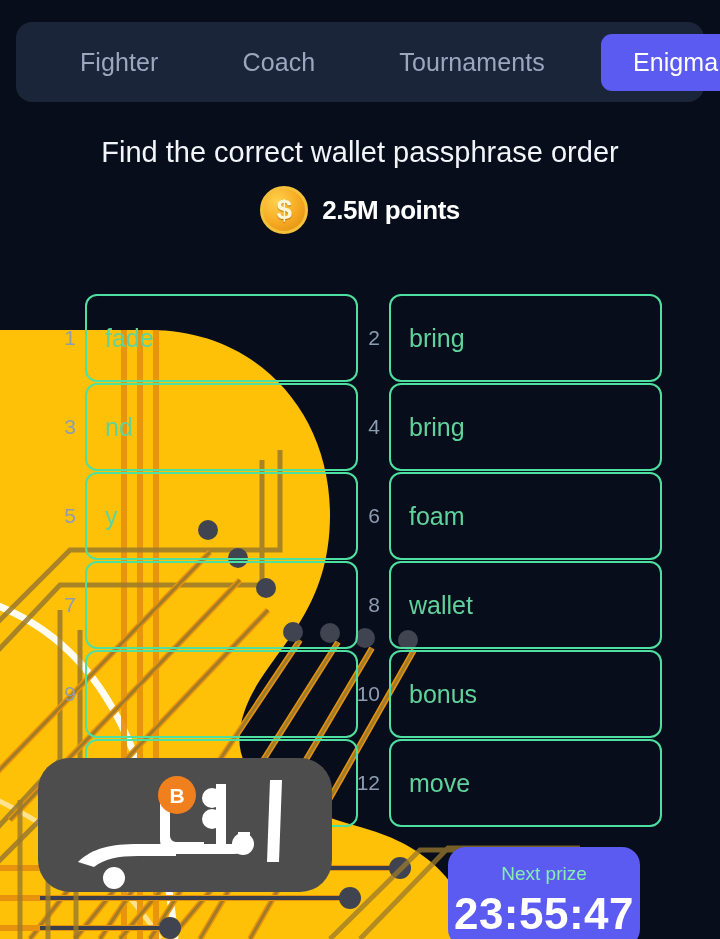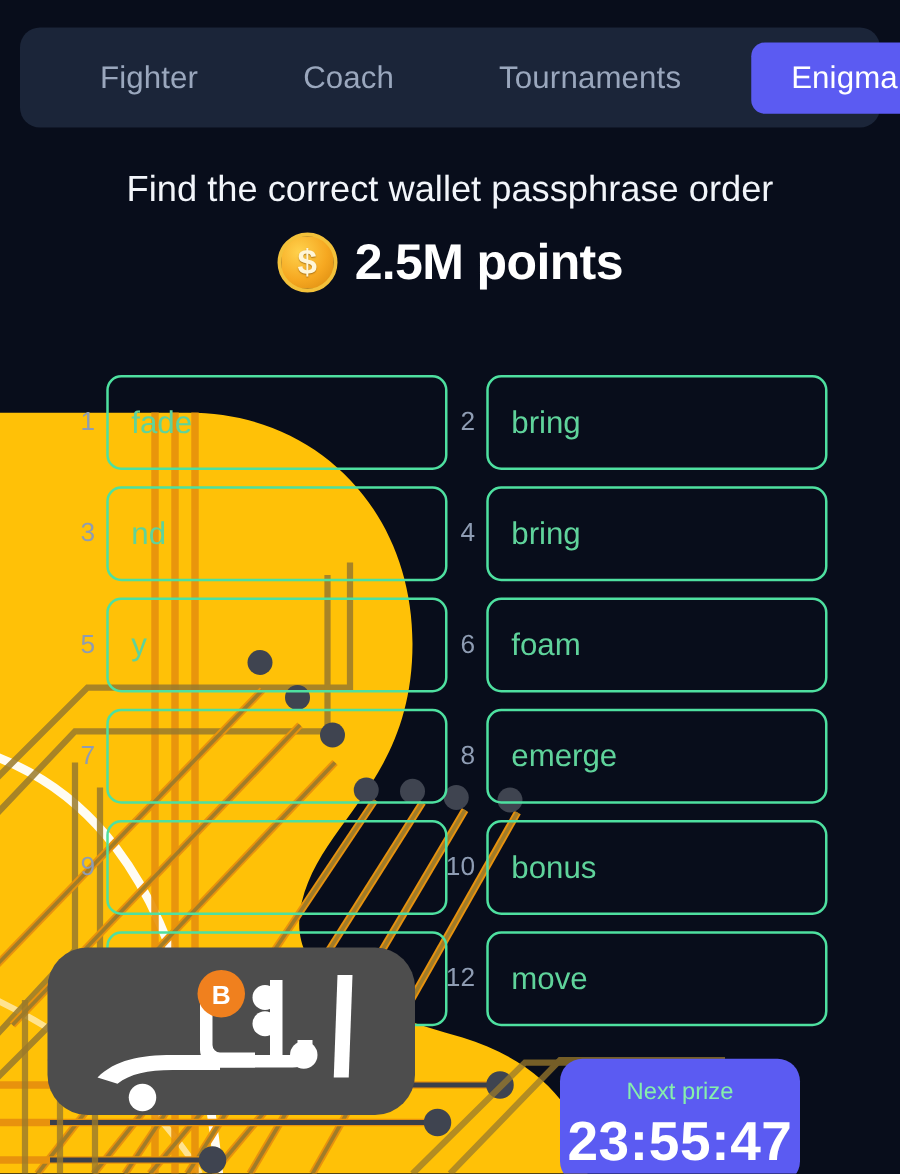--- a/index.html
+++ b/index.html
@@ -68,21 +68,21 @@
     background: radial-gradient(circle at 34% 30%, #ffd24d 0%, #f6a821 55%, #d8870d 100%);
     border: 3px solid #f3c13a;
     display: flex; align-items: center; justify-content: center;
     color: #fff6d8;
     font-size: 28px; font-weight: bold;
     text-shadow: 0 1px 1px rgba(120,70,0,.6);
     line-height: 1;
   }
   .points-text {
     color: #ffffff;
-    font-size: 40px;
+    font-size: 26px;
     font-weight: bold;
     letter-spacing: -.5px;
   }
 
   
   .art { position: absolute; left: 0; top: 330px; width: 720px; height: 609px; z-index: 5; pointer-events: none; }
 
   
   .grid {
     position: absolute;
@@ -107,21 +107,21 @@
   .cell-num {
     width: 28px;
     flex: 0 0 28px;
     text-align: right;
     color: #8e9cb3;
     font-size: 21px;
     margin-right: 9px;
   }
   .cell-box {
     flex: 1 1 auto;
-    height: 76px;
+    height: 88px;
     border: 2px solid #4ee0a0;
     border-radius: 12px;
     display: flex;
     align-items: center;
     padding-left: 18px;
     background: transparent;
   }
   .cell-word {
     color: #5fd39b;
     font-size: 25px;
@@ -360,21 +360,21 @@
       </div>
       <div class="cell">
         <div class="cell-num">6</div>
         <div class="cell-box">
           <span class="cell-word">foam</span>
         </div>
       </div>
       <div class="cell">
         <div class="cell-num">8</div>
         <div class="cell-box">
-          <span class="cell-word">emerge</span>
+          <span class="cell-word">wallet</span>
         </div>
       </div>
       <div class="cell">
         <div class="cell-num">10</div>
         <div class="cell-box">
           <span class="cell-word">bonus</span>
         </div>
       </div>
       <div class="cell">
         <div class="cell-num">12</div>

